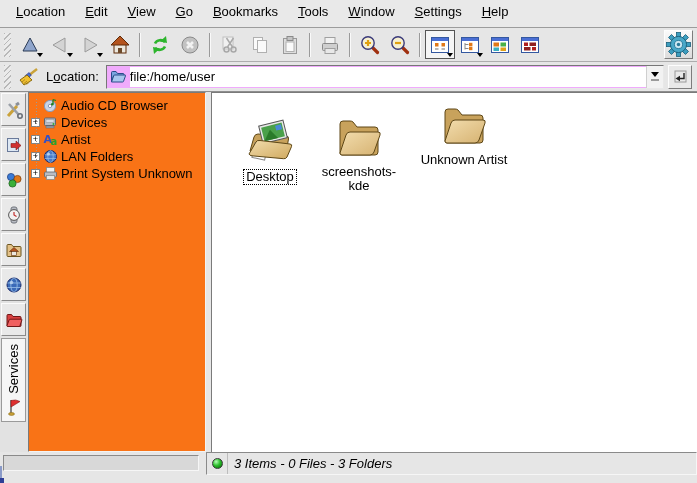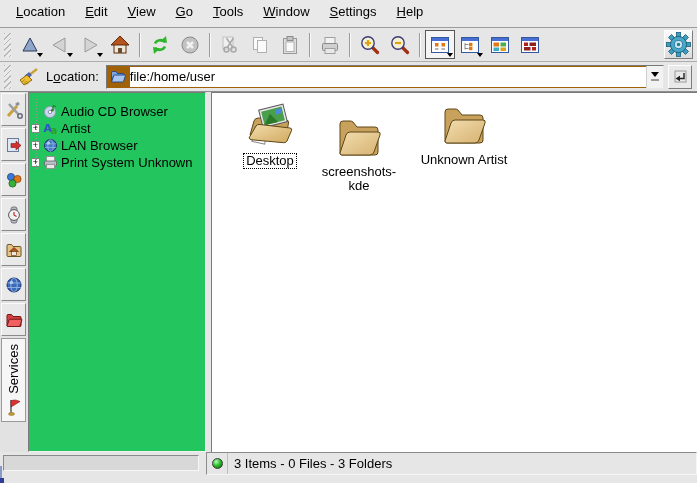--- a/index.html
+++ b/index.html
@@ -50,21 +50,21 @@
     width:29px; height:29px; margin-right:2px; display:flex; align-items:center; justify-content:center;
     border:1px solid; border-color:#fdfdfd #7d7d7d #7d7d7d #fdfdfd;
     background:linear-gradient(#fafafa,#dcdcdc);
   }
 
   
   .loc-label { margin:0 7px 0 3px; white-space:nowrap; }
   .loc-label u { text-decoration:underline; }
   .combo {
     flex:1; height:24px; display:flex; align-items:center;
-    background:#a16207; border:1px solid; border-color:#777 #e8e8e8 #e8e8e8 #777;
+    background:#f0abfc; border:1px solid; border-color:#777 #e8e8e8 #e8e8e8 #777;
     margin-right:4px;
   }
   .combo .cicon { margin:0 4px 0 3px; display:flex; }
   .combo input {
     flex:1; border:none; outline:none; font:13px "Liberation Sans",sans-serif; background:#fff; height:20px;
   }
   .combo-arrow {
     width:17px; height:22px; display:flex; flex-direction:column; align-items:center; justify-content:center;
     border-left:1px solid #cfcfcf; background:#f2f2f2; gap:2px;
   }
@@ -82,23 +82,23 @@
     width:25px; height:33px; margin-bottom:2px; display:flex; align-items:center; justify-content:center;
     border:1px solid; border-color:#fbfbfb #8a8a8a #8a8a8a #fbfbfb; background:#e9e9e9;
   }
   .stab-active {
     width:25px; height:84px; display:flex; flex-direction:column; align-items:center; justify-content:center;
     gap:4px; border:1px solid #9a9a9a; background:#f6f6f6; margin-bottom:2px;
   }
   .stab-active .vlabel { writing-mode:vertical-rl; transform:rotate(180deg); font-size:13px; }
 
   .treepanel {
-    width:178px; background:#22c55e; position:relative; overflow:hidden;
+    width:178px; background:#f97316; position:relative; overflow:hidden;
     border:1px solid; border-color:#7a7a7a #f2f2f2 #f2f2f2 #7a7a7a;
-    padding-top:10px;
+    padding-top:4px;
   }
   .treeline {
     position:absolute; left:7px; top:6px; width:1px; height:70px;
     background:repeating-linear-gradient(#9a9a9a 0,#9a9a9a 1px,transparent 1px,transparent 3px);
   }
   .trow { height:17px; display:flex; align-items:center; padding-left:2px; white-space:nowrap; }
   .expander {
     width:9px; height:9px; border:1px solid #848484; background:#fff;
     font-size:9px; line-height:7px; text-align:center; margin-right:3px; flex:none;
   }
@@ -111,21 +111,21 @@
   .mainview {
     flex:1; background:#fff; position:relative;
     border-top:1px solid #7a7a7a; border-left:1px solid #7a7a7a;
   }
   .fitem { position:absolute; display:flex; flex-direction:column; align-items:center; }
   .fitem .ficon { width:48px; height:48px; }
   .fitem .flabel { margin-top:4px; text-align:center; line-height:14px; padding:0 2px; }
   .fitem .flabel.focused { border:1px dotted #000; }
 
   
-  .statusrow { height:23px; display:flex; }
+  .statusrow { height:23px; display:flex;font-style:italic; }
   .status-left { width:206px; position:relative; background:#e6e6e6; }
   .progressbar {
     position:absolute; left:3px; right:7px; top:3px; height:16px;
     background:#d8d8d8; border:1px solid; border-color:#8a8a8a #f6f6f6 #f6f6f6 #8a8a8a;
   }
   .status-main {
     flex:1; display:flex; align-items:center;
     border:1px solid; border-color:#8a8a8a #f6f6f6 #f6f6f6 #8a8a8a; background:#e6e6e6;
   }
   .led-cell { width:21px; height:100%; display:flex; align-items:center; justify-content:center;
@@ -146,20 +146,21 @@
 </head>
 <body>
 
 <div class="window">
 
   <div class="menubar">
     <span class="menu-item"><u>L</u><span>o</span><span>c</span><span>a</span><span>t</span><span>i</span><span>o</span><span>n</span></span>
     <span class="menu-item"><u>E</u><span>d</span><span>i</span><span>t</span></span>
     <span class="menu-item"><u>V</u><span>i</span><span>e</span><span>w</span></span>
     <span class="menu-item"><u>G</u><span>o</span></span>
+    <span class="menu-item"><u>B</u><span>o</span><span>o</span><span>k</span><span>m</span><span>a</span><span>r</span><span>k</span><span>s</span></span>
     <span class="menu-item"><u>T</u><span>o</span><span>o</span><span>l</span><span>s</span></span>
     <span class="menu-item"><u>W</u><span>i</span><span>n</span><span>d</span><span>o</span><span>w</span></span>
     <span class="menu-item"><u>S</u><span>e</span><span>t</span><span>t</span><span>i</span><span>n</span><span>g</span><span>s</span></span>
     <span class="menu-item"><u>H</u><span>e</span><span>l</span><span>p</span></span>
   </div>
 
   <div class="toolbar toolbar-main">
     <div class="grip"></div>
 
     <div class="tbtn">
@@ -483,56 +484,68 @@
           <path d="M10 1.5 V6 M10 1.5 L13 2.5" stroke="#208020" stroke-width="1.3"></path>
           <circle cx="9.3" cy="6.3" r="1.3" fill="#208020"></circle>
             </svg>
           </span>
         <span>Audio CD Browser</span>
       </div>
       <div class="trow">
         <span class="expander"></span>
         <span class="ticon">
             <svg width="15" height="15" viewBox="0 0 15 15">
+          <rect x="1.5" y="3" width="11" height="7.5" rx="1" fill="#b8bcc4" stroke="#60646c"></rect>
+          <rect x="3" y="4.5" width="8" height="3" fill="#d8dce2" stroke="#8a8e96" stroke-width="0.5"></rect>
+          <circle cx="10.5" cy="9" r="1" fill="#30b030"></circle>
+          <rect x="3" y="11" width="8" height="2" fill="#9aa0a8" stroke="#60646c" stroke-width="0.5"></rect>
+            </svg>
+          </span>
+        <span>Devices</span>
+      </div>
+      <div class="trow">
+        <span class="expander"></span>
+        <span class="ticon">
+            <svg width="15" height="15" viewBox="0 0 15 15">
           <text x="0.5" y="11" font-family="DejaVu Sans, sans-serif" font-size="11" font-weight="bold" fill="#3050c8">A</text>
           <text x="7.5" y="12.5" font-family="DejaVu Sans, sans-serif" font-size="10" font-weight="bold" fill="#2aa02a">a</text>
             </svg>
           </span>
         <span>Artist</span>
       </div>
       <div class="trow">
         <span class="expander"></span>
         <span class="ticon">
             <svg width="15" height="15" viewBox="0 0 15 15">
           <circle cx="7.5" cy="7.5" r="6" fill="#4a7ac8" stroke="#1a2a6a"></circle>
           <ellipse cx="7.5" cy="7.5" rx="2.7" ry="6" fill="none" stroke="#9ac0e8" stroke-width="0.7"></ellipse>
           <path d="M1.8 5.8 H13.2 M1.8 9.5 H13.2" stroke="#9ac0e8" stroke-width="0.7"></path>
           <circle cx="5.5" cy="5" r="1.6" fill="#cfe2f6" opacity="0.7"></circle>
             </svg>
           </span>
-        <span>LAN Browser</span>
+        <span>LAN Folders</span>
       </div>
       <div class="trow">
         <span class="expander"></span>
         <span class="ticon">
             <svg width="15" height="15" viewBox="0 0 15 15">
           <rect x="3.5" y="1.5" width="8" height="5" fill="#f2f2f2" stroke="#8a8a8a" stroke-width="0.8"></rect>
           <rect x="1.5" y="6" width="12" height="5" rx="1" fill="#b8bcc4" stroke="#60646c" stroke-width="0.8"></rect>
           <rect x="3.5" y="9.5" width="8" height="4" fill="#e8e8e8" stroke="#8a8a8a" stroke-width="0.8"></rect>
             </svg>
           </span>
         <span>Print System Unknown</span>
       </div>
     </div>
 
     <div class="splitter"></div>
 
     <div class="mainview">
 
-      <div class="fitem" style="left:16px; top:8px; width:84px">
+      <div class="fitem" style="left:16px; top:24px; width:84px">
         <span class="ficon">
             <svg width="48" height="48" viewBox="0 0 48 48">
           <defs>
             <linearGradient id="ftan1" x1="0" y1="0" x2="1" y2="1">
               <stop offset="0" stop-color="#f2ddae"></stop>
                   <stop offset="1" stop-color="#d0a95e"></stop>
             </linearGradient>
           </defs>
           <path d="M4 34 L8 20 Q9 17 12 17 L40 19 Q43 19 42.5 22 L40 36 Z" fill="#c8a25c" stroke="#5e4716"></path>
           <g transform="rotate(-14 27 17)">

